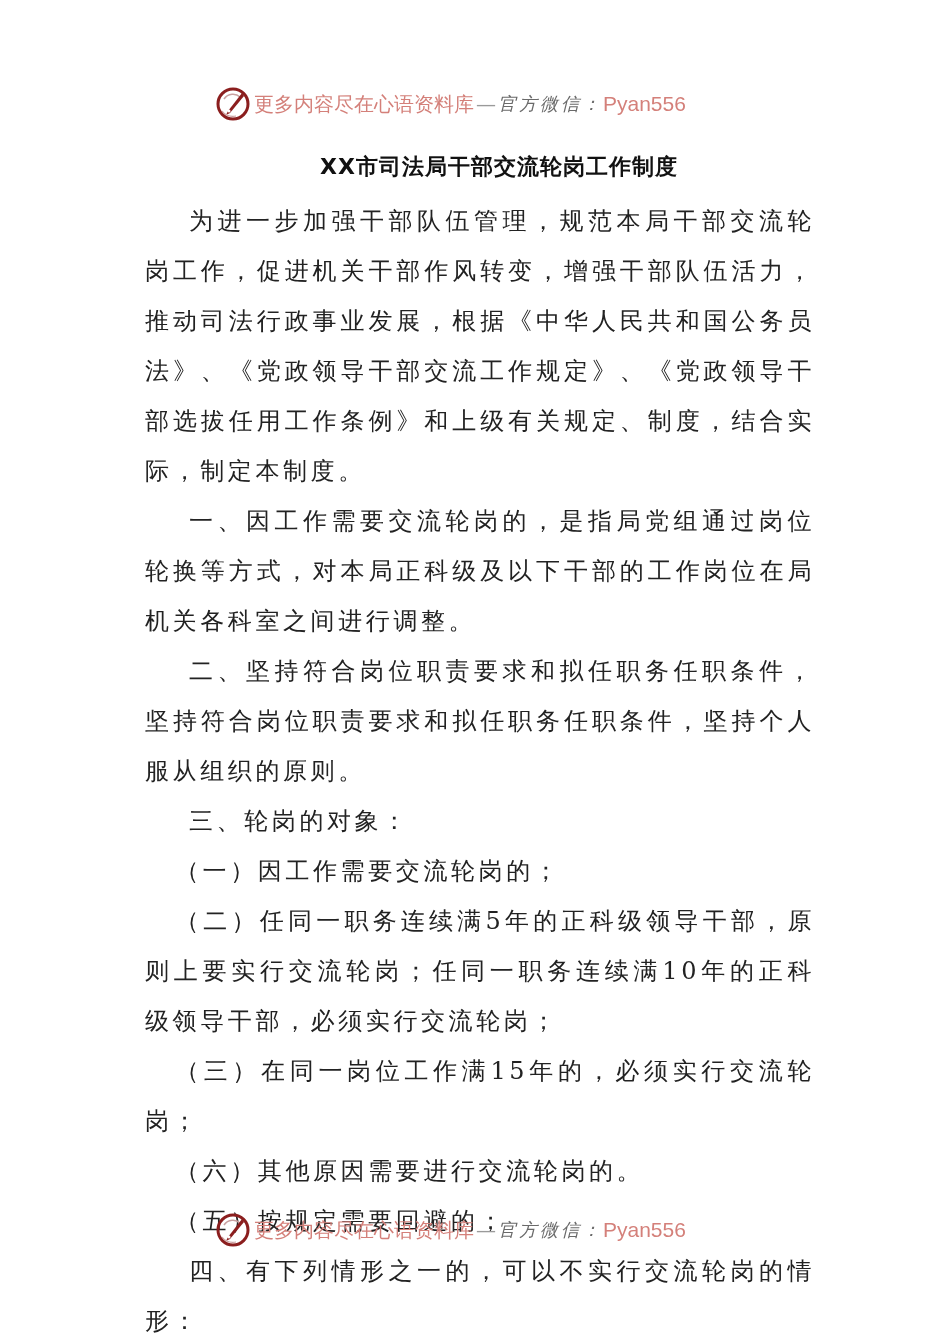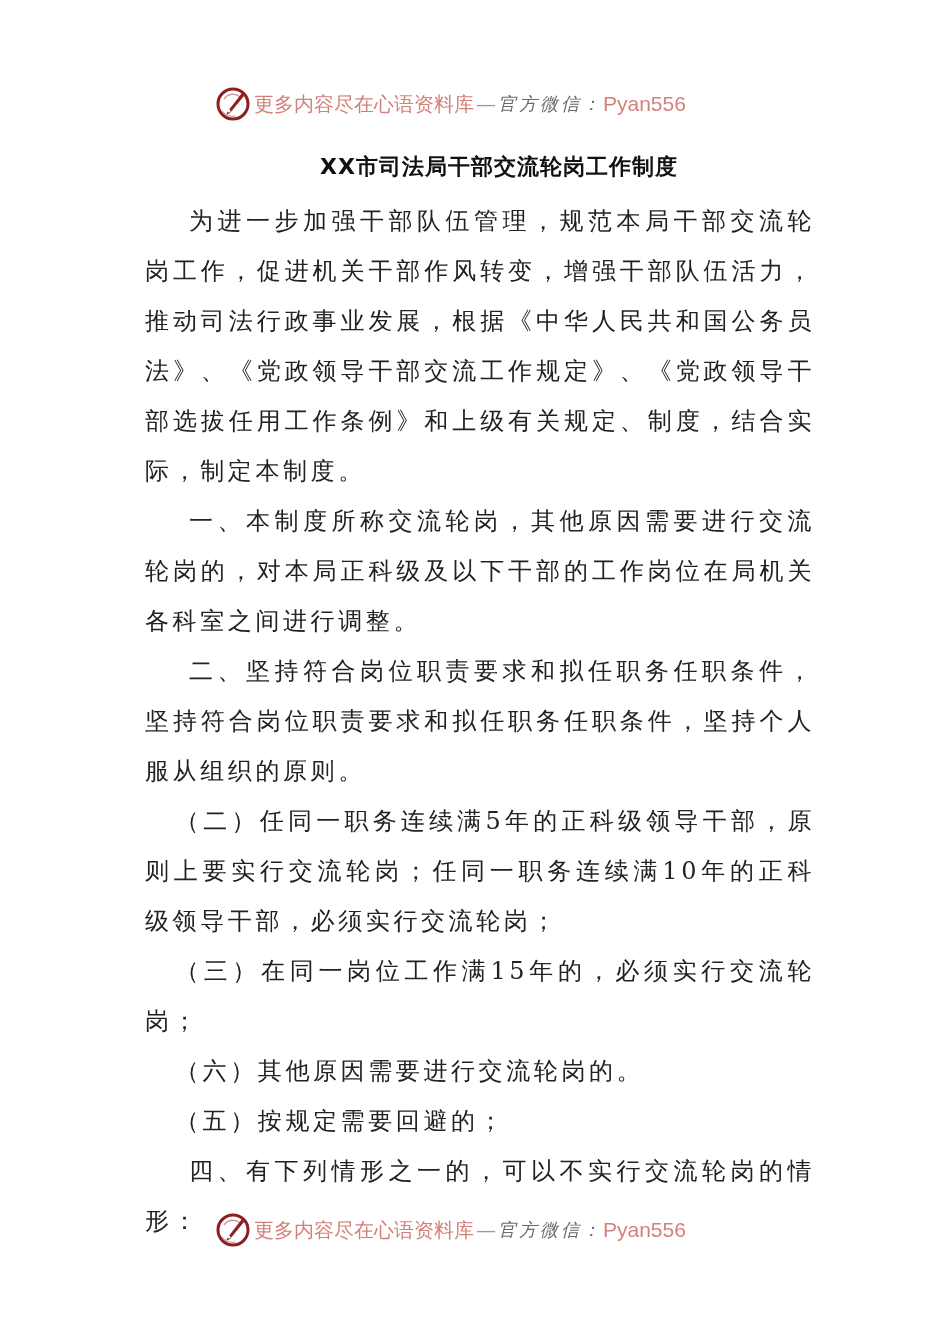--- a/index.html
+++ b/index.html
@@ -99,22 +99,24 @@
   <span class="wm-main">更多内容尽在心语资料库</span>
   <span class="wm-dash">—</span>
   <span class="wm-official">官方微信：</span>
   <span class="wm-id">Pyan556</span>
 </div>
 
 <div class="doc-title">XX市司法局干部交流轮岗工作制度</div>
 
 <div class="body-text">
   <p class="para indent2">为进一步加强干部队伍管理，规范本局干部交流轮岗工作，促进机关干部作风转变，增强干部队伍活力，推动司法行政事业发展，根据《中华人民共和国公务员法》、《党政领导干部交流工作规定》、《党政领导干部选拔任用工作条例》和上级有关规定、制度，结合实际，制定本制度。</p>
-  <p class="para indent2">一、本制度所称交流轮岗，其他原因需要进行交流轮岗的，对本局正科级及以下干部的工作岗位在局机关各科室之间进行调整。</p>
+  <p class="para indent2">一、因工作需要交流轮岗的，是指局党组通过岗位轮换等方式，对本局正科级及以下干部的工作岗位在局机关各科室之间进行调整。</p>
   <p class="para indent2">二、坚持符合岗位职责要求和拟任职务任职条件，坚持符合岗位职责要求和拟任职务任职条件，坚持个人服从组织的原则。</p>
+  <p class="para indent2">三、轮岗的对象：</p>
+  <p class="para indent1">（一）因工作需要交流轮岗的；</p>
   <p class="para indent1">（二）任同一职务连续满5年的正科级领导干部，原则上要实行交流轮岗；任同一职务连续满10年的正科级领导干部，必须实行交流轮岗；</p>
   <p class="para indent1">（三）在同一岗位工作满15年的，必须实行交流轮岗；</p>
   <p class="para indent1">（六）其他原因需要进行交流轮岗的。</p>
   <p class="para indent1">（五）按规定需要回避的；</p>
   <p class="para indent2">四、有下列情形之一的，可以不实行交流轮岗的情形：</p>
 </div>
 
 <div class="watermark bottom">
   <svg class="wm-logo" viewBox="0 0 34 34">
     <circle cx="17" cy="17" r="15" fill="none" stroke="#8b1e1e" stroke-width="3"></circle>

